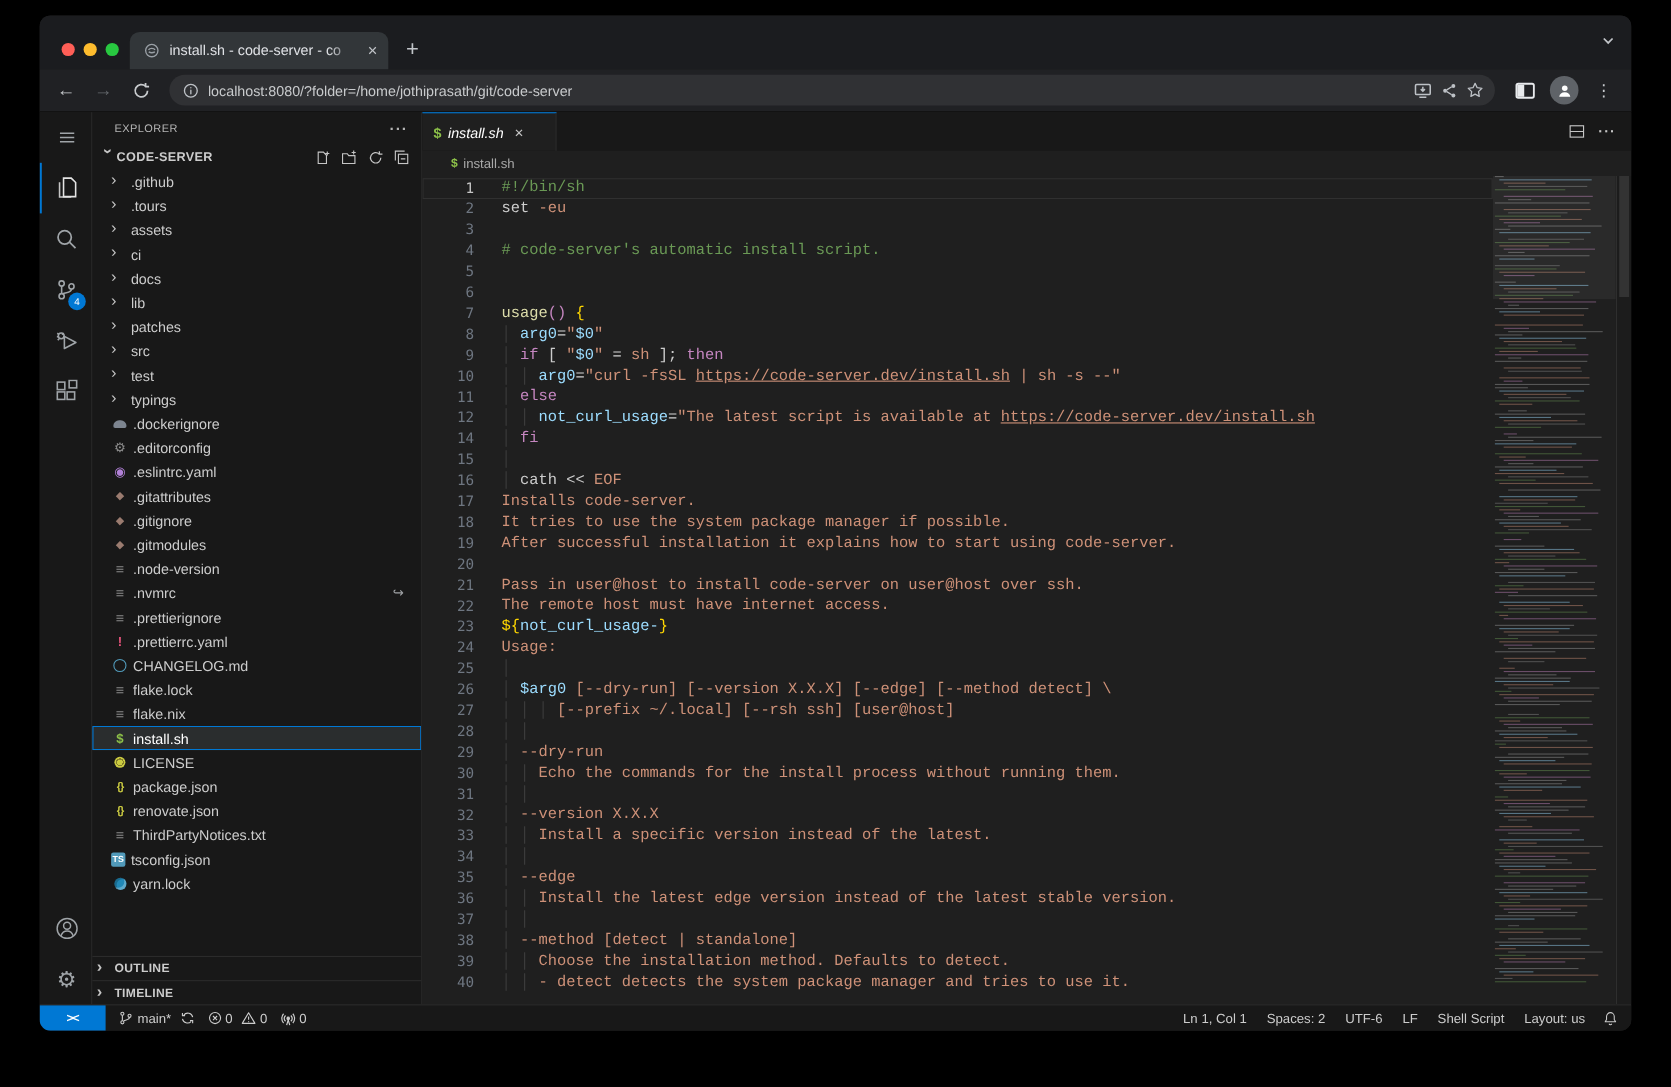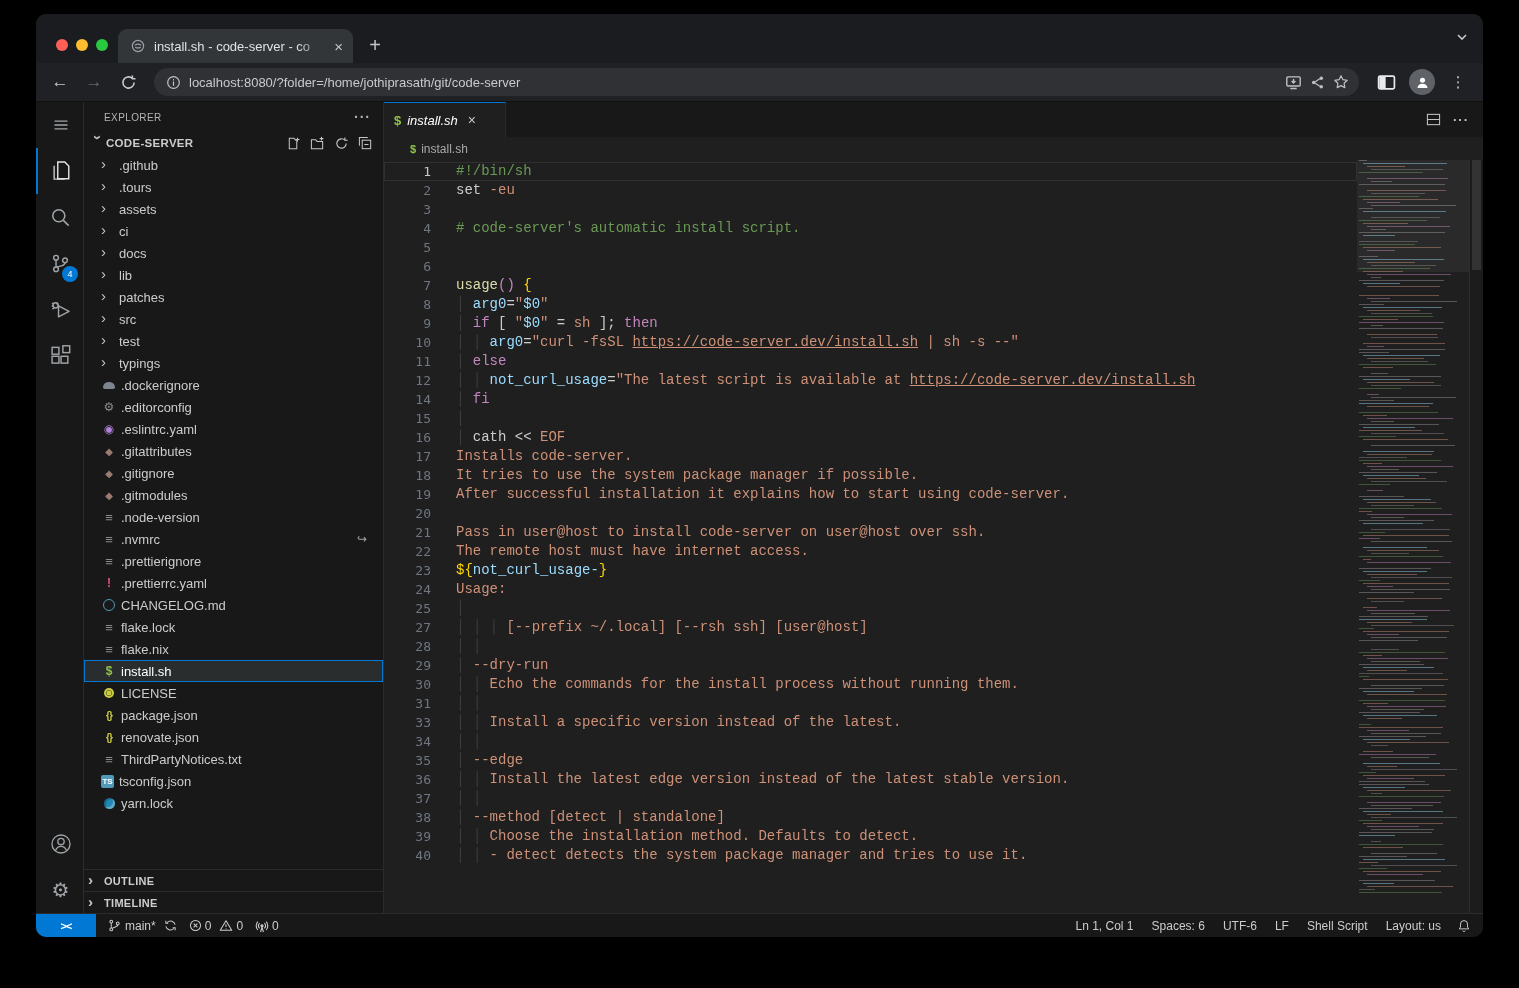--- a/index.html
+++ b/index.html
@@ -485,25 +485,27 @@
             <div class="code-line"><span class="ln">16</span><span class="lc"><span class="gd">│ </span><span class="df">cath</span><span class="df"> &lt;&lt; </span><span class="st">EOF</span></span></div>
             <div class="code-line"><span class="ln">17</span><span class="lc"><span class="st">Installs code-server.</span></span></div>
             <div class="code-line"><span class="ln">18</span><span class="lc"><span class="st">It tries to use the system package manager if possible.</span></span></div>
             <div class="code-line"><span class="ln">19</span><span class="lc"><span class="st">After successful installation it explains how to start using code-server.</span></span></div>
             <div class="code-line"><span class="ln">20</span><span class="lc"></span></div>
             <div class="code-line"><span class="ln">21</span><span class="lc"><span class="st">Pass in user@host to install code-server on user@host over ssh.</span></span></div>
             <div class="code-line"><span class="ln">22</span><span class="lc"><span class="st">The remote host must have internet access.</span></span></div>
             <div class="code-line"><span class="ln">23</span><span class="lc"><span class="b1">${</span><span class="vr">not_curl_usage-</span><span class="b1">}</span></span></div>
             <div class="code-line"><span class="ln">24</span><span class="lc"><span class="st">Usage:</span></span></div>
             <div class="code-line"><span class="ln">25</span><span class="lc"><span class="gd">│</span></span></div>
+            <div class="code-line"><span class="ln">26</span><span class="lc"><span class="gd">│ </span><span class="vr">$arg0</span><span class="st"> [--dry-run] [--version X.X.X] [--edge] [--method detect] \</span></span></div>
             <div class="code-line"><span class="ln">27</span><span class="lc"><span class="gd">│ │ │ </span><span class="st">[--prefix ~/.local] [--rsh ssh] [user@host]</span></span></div>
             <div class="code-line"><span class="ln">28</span><span class="lc"><span class="gd">│ │</span></span></div>
             <div class="code-line"><span class="ln">29</span><span class="lc"><span class="gd">│ </span><span class="st">--dry-run</span></span></div>
             <div class="code-line"><span class="ln">30</span><span class="lc"><span class="gd">│ │ </span><span class="st">Echo the commands for the install process without running them.</span></span></div>
             <div class="code-line"><span class="ln">31</span><span class="lc"><span class="gd">│ │</span></span></div>
+            <div class="code-line"><span class="ln">32</span><span class="lc"><span class="gd">│ </span><span class="st">--version X.X.X</span></span></div>
             <div class="code-line"><span class="ln">33</span><span class="lc"><span class="gd">│ │ </span><span class="st">Install a specific version instead of the latest.</span></span></div>
             <div class="code-line"><span class="ln">34</span><span class="lc"><span class="gd">│ │</span></span></div>
             <div class="code-line"><span class="ln">35</span><span class="lc"><span class="gd">│ </span><span class="st">--edge</span></span></div>
             <div class="code-line"><span class="ln">36</span><span class="lc"><span class="gd">│ │ </span><span class="st">Install the latest edge version instead of the latest stable version.</span></span></div>
             <div class="code-line"><span class="ln">37</span><span class="lc"><span class="gd">│ │</span></span></div>
             <div class="code-line"><span class="ln">38</span><span class="lc"><span class="gd">│ </span><span class="st">--method [detect | standalone]</span></span></div>
             <div class="code-line"><span class="ln">39</span><span class="lc"><span class="gd">│ │ </span><span class="st">Choose the installation method. Defaults to detect.</span></span></div>
             <div class="code-line"><span class="ln">40</span><span class="lc"><span class="gd">│ │ </span><span class="st">- detect detects the system package manager and tries to use it.</span></span></div>
           </div>
         <div class="minimap">
@@ -801,21 +803,21 @@
       <span>
           <svg width="14" height="14" viewBox="0 0 14 14" fill="none" stroke="currentColor" stroke-width="1.1">
             <path d="M4.6 9.4a3.8 3.8 0 0 1 0-5.2M2.8 11a6.3 6.3 0 0 1 0-8.4M9.4 9.4a3.8 3.8 0 0 0 0-5.2M11.2 11a6.3 6.3 0 0 0 0-8.4"></path>
             <circle cx="7" cy="6.8" r="1.1" fill="currentColor"></circle>
             <path d="M7 8.2L5.6 13M7 8.2L8.4 13"></path>
           </svg>
         </span>
       <span>0</span>
     </div>
     <div class="sb-right">
-      <span id="sb-right-items" style="display:contents"><span class="sb-item">Ln 1, Col 1</span><span class="sb-item">Spaces: 6</span><span class="sb-item">UTF-6</span><span class="sb-item">LF</span><span class="sb-item">Shell Script</span><span class="sb-item">Layout: us</span></span>
+      <span id="sb-right-items" style="display:contents"><span class="sb-item">Ln 1, Col 1</span><span class="sb-item">Spaces: 2</span><span class="sb-item">UTF-6</span><span class="sb-item">LF</span><span class="sb-item">Shell Script</span><span class="sb-item">Layout: us</span></span>
       <span class="sb-bell">
           <svg width="14" height="14" viewBox="0 0 16 16" fill="none" stroke="currentColor" stroke-width="1.1">
             <path d="M8 1.8a4 4 0 0 1 4 4v3.2l1.4 2.3H2.6L4 9V5.8a4 4 0 0 1 4-4z" stroke-linejoin="round"></path>
             <path d="M6.6 13.4a1.5 1.5 0 0 0 2.8 0"></path>
           </svg>
         </span>
     </div>
   </div>
 </div>
 

